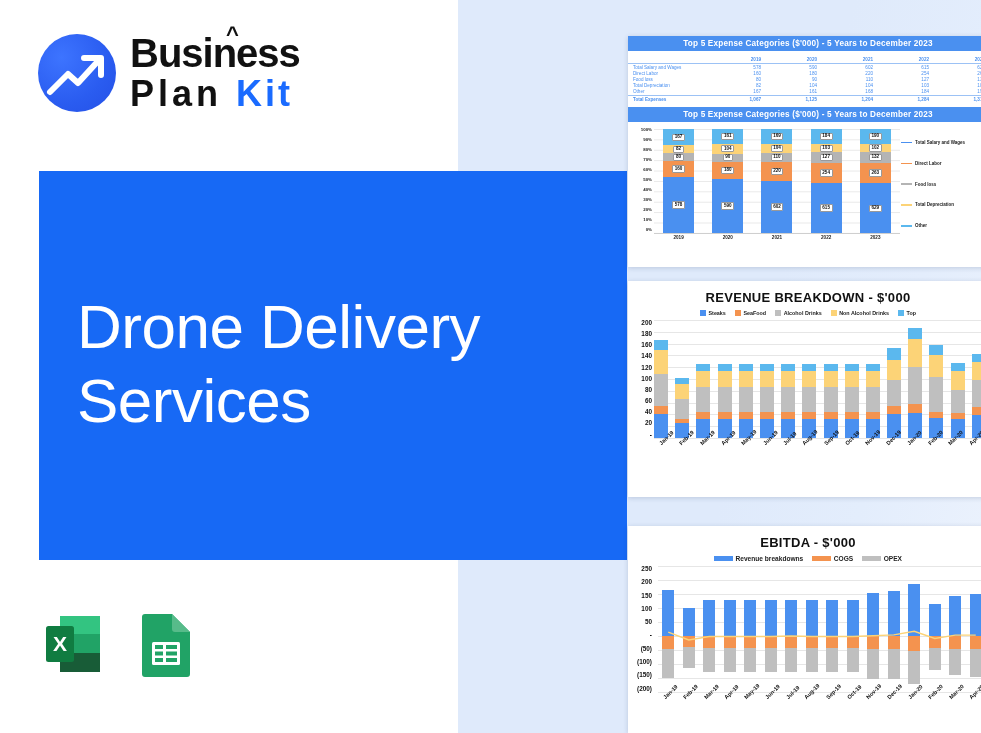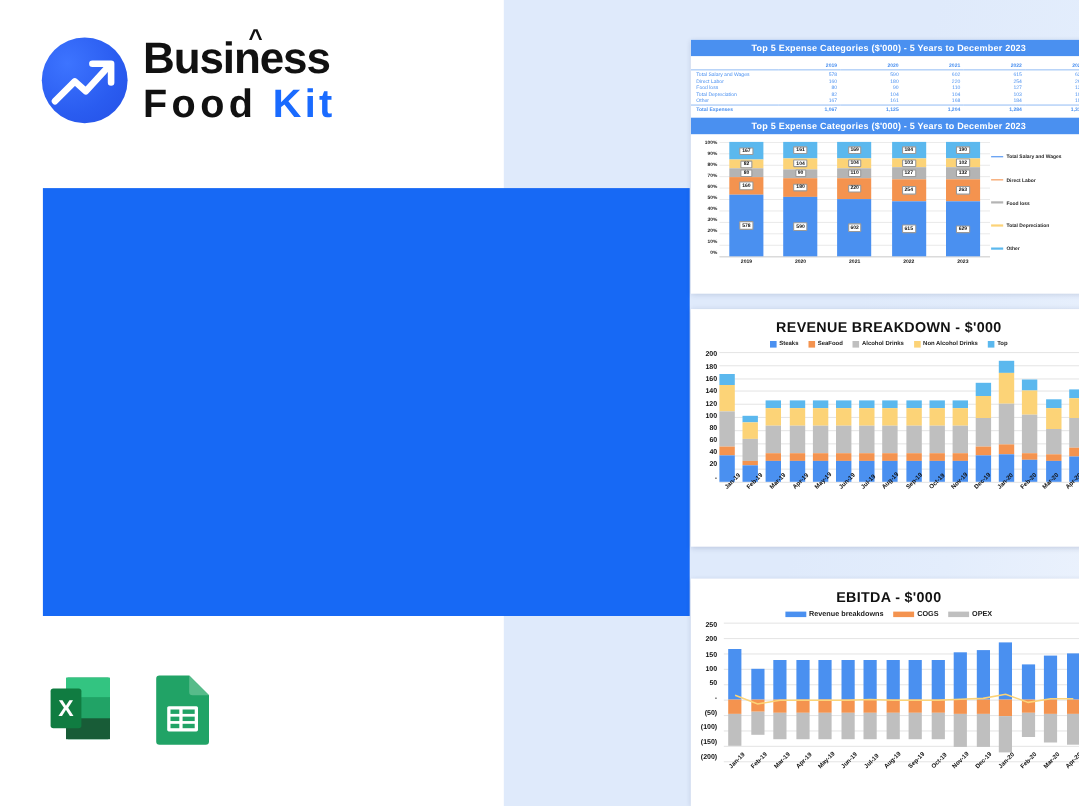--- a/index.html
+++ b/index.html
@@ -118,26 +118,27 @@
         <path d="M12 58 L30 40 L40 49 L61 26" stroke="#ffffff" stroke-width="6" fill="none" stroke-linecap="round" stroke-linejoin="round"></path>
         <path d="M46 24 L63 24 L63 41" stroke="#ffffff" stroke-width="6" fill="none" stroke-linecap="round" stroke-linejoin="round"></path>
       </svg>
     </div>
     <div class="logo-text">
       <div class="logo-l1">
         <span>Business</span>
         <span class="circ">^</span>
       </div>
       <div class="logo-l2">
-        <span>Food</span>
+        <span>Plan</span>
         <span class="kit">Kit</span>
       </div>
     </div>
   </div>
 
+  <div class="hero-title">Drone Delivery Services</div>
 
   <div class="badges">
     <div>
       <svg width="72" height="72" viewBox="0 0 72 72">
         <rect x="22" y="8" width="40" height="56" rx="2" fill="#21a366"></rect>
         <rect x="22" y="8" width="40" height="18" fill="#33c481"></rect>
         <rect x="22" y="26" width="40" height="19" fill="#21a366"></rect>
         <rect x="22" y="45" width="40" height="19" fill="#185c37"></rect>
         <rect x="8" y="18" width="28" height="36" rx="2.5" fill="#107c41"></rect>
         <text x="22" y="43" font-family="Liberation Sans, sans-serif" font-size="21" font-weight="bold" fill="#ffffff" text-anchor="middle">X</text>

